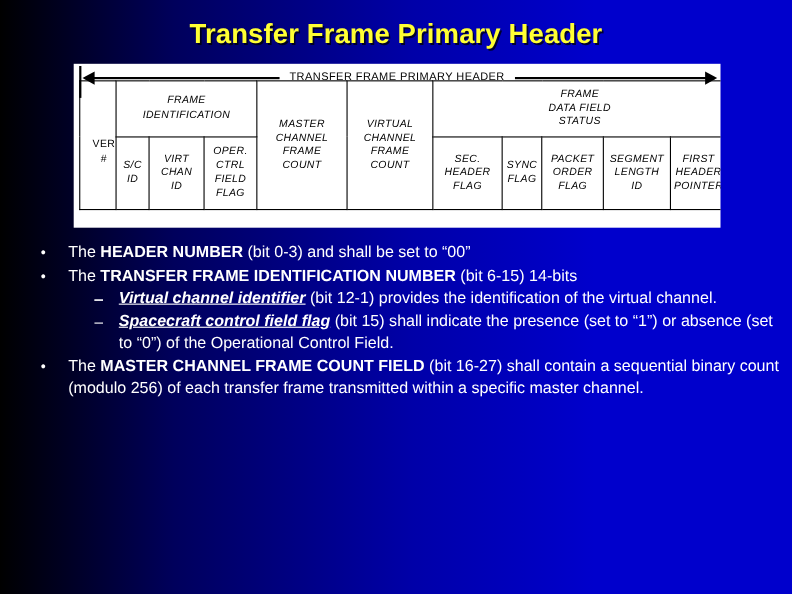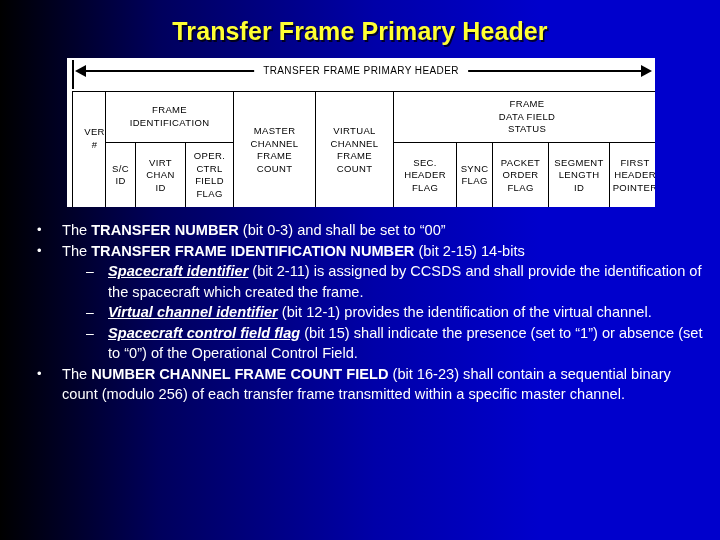--- a/index.html
+++ b/index.html
@@ -95,25 +95,26 @@
     letter-spacing: 0.4px;
     color: #000;
     white-space: nowrap;
     line-height: 15px;
   }
 
   
   .frame-table {
     position: absolute;
     left: 5px;
-    top: 33px;
+    top: 15px;
     width: 578px;
     height: 118px;
     border-collapse: collapse;
     table-layout: fixed;
+    font-style: italic;
   }
   .frame-table td {
     border: 1.6px solid #000;
     text-align: center;
     vertical-align: middle;
     font-size: 9.5px;
     line-height: 12.5px;
     letter-spacing: 0.35px;
     color: #000;
     padding: 1px 1px;
@@ -211,19 +212,19 @@
         <td>SEGMENT<br>LENGTH<br>ID</td>
         <td>FIRST<br>HEADER<br>POINTER</td>
       </tr>
     </tbody>
   </table>
 
   <div style="position:absolute;left:5px;top:68px;width:33px;text-align:center;font-size:9.5px;line-height:12.5px;letter-spacing:0.35px;color:#000;white-space:pre;padding-left:12px;">VER<br>#</div>
 </div>
 
 <div class="bullets">
-    <div class="b1"><span class="mk">•</span><span><span>The </span><span class="bold">TRANSFER NUMBER</span><span> (bit 0-3) and shall be set to “00”</span></span></div>
-    <div class="b1"><span class="mk">•</span><span><span>The </span><span class="bold">TRANSFER FRAME IDENTIFICATION NUMBER</span><span> (bit 2-15) 14-bits</span></span></div>
-    <div class="b2"><span class="mk">–</span><span><span class="emph">Spacecraft identifier</span><span> (bit 2-11) is assigned by CCSDS and shall provide the identification of the spacecraft which created the frame.</span></span></div>
+    <div class="b1"><span class="mk">•</span><span><span>The </span><span class="bold">HEADER NUMBER</span><span> (bit 0-3) and shall be set to “00”</span></span></div>
+    <div class="b1"><span class="mk">•</span><span><span>The </span><span class="bold">TRANSFER FRAME IDENTIFICATION NUMBER</span><span> (bit 6-15) 14-bits</span></span></div>
+    <div class="b2"><span class="mk">–</span></div>
     <div class="b2"><span class="mk">–</span><span><span class="emph">Virtual channel identifier</span><span> (bit 12-1) provides the identification of the virtual channel.</span></span></div>
     <div class="b2"><span class="mk">–</span><span><span class="emph"> Spacecraft control field flag</span><span> (bit 15) shall indicate the presence (set to “1”) or absence (set to “0”) of the Operational Control Field.</span></span></div>
-    <div class="b1"><span class="mk">•</span><span><span>The </span><span class="bold">NUMBER CHANNEL FRAME COUNT FIELD</span><span> (bit 16-23) shall contain a sequential binary count (modulo 256) of each transfer frame transmitted within a specific master channel.</span></span></div>
+    <div class="b1"><span class="mk">•</span><span><span>The </span><span class="bold">MASTER CHANNEL FRAME COUNT FIELD</span><span> (bit 16-27) shall contain a sequential binary count (modulo 256) of each transfer frame transmitted within a specific master channel.</span></span></div>
   </div>
 
 </body></html>

